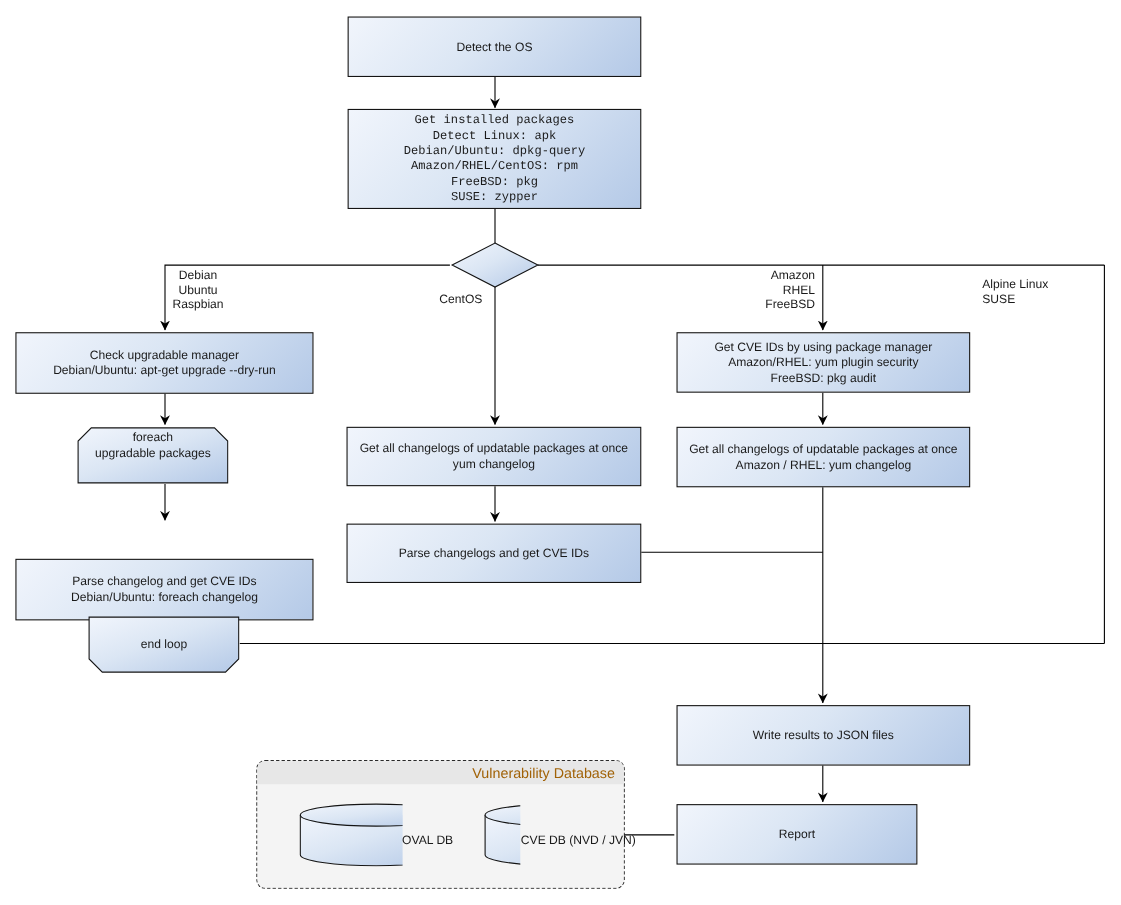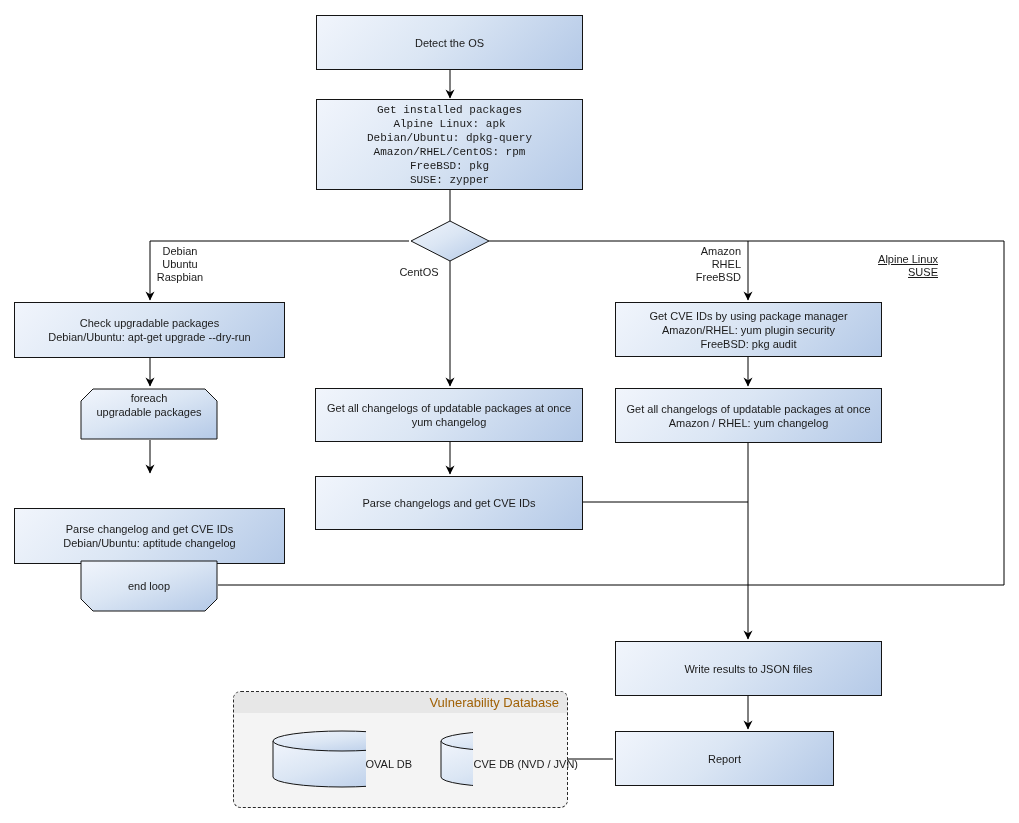--- a/index.html
+++ b/index.html
@@ -77,45 +77,45 @@
   </g>
   <polygon points="450,221 489,241 450,261 411,241" fill="url(#nodeGrad)" stroke="#141414" stroke-width="1"></polygon>
 </svg>
 
 <div class="node" style="left:316px;top:15px;width:267px;height:55px;">
   <span class="ln">Detect the OS</span>
 </div>
 
 <div class="node" style="left:316px;top:99px;width:267px;height:91px;font-family:Liberation Mono, monospace;">
   <span class="ln">Get installed packages</span>
-  <span class="ln">Alpine Linux: apk</span>
+  <span class="ln">Detect Linux: apk</span>
   <span class="ln">Debian/Ubuntu: dpkg-query</span>
   <span class="ln">Amazon/RHEL/CentOS: rpm</span>
   <span class="ln">FreeBSD: pkg</span>
   <span class="ln">SUSE: zypper</span>
 </div>
 
 <div class="node" style="left:14px;top:302px;width:271px;height:56px;">
-  <span class="ln">Check upgradable packages</span>
+  <span class="ln">Check upgradable manager</span>
   <span class="ln">Debian/Ubuntu: apt-get upgrade --dry-run</span>
 </div>
 
-<div class="shape-node" style="left:80px;top:388px;width:138px;height:34px;">
+<div class="shape-node" style="left:70px;top:388px;width:138px;height:34px;">
   <svg width="138" height="52">
     <polygon points="13,1 125,1 137,13 137,51 1,51 1,13" fill="url(#nodeGrad)" stroke="#141414" stroke-width="1"></polygon>
   </svg>
   <div class="txt">
     <span class="ln">foreach</span>
     <span class="ln">upgradable  packages</span>
   </div>
 </div>
 
 <div class="node" style="left:14px;top:475px;width:271px;height:56px;margin-top:33px;">
   <span class="ln">Parse changelog and get  CVE IDs</span>
-  <span class="ln">Debian/Ubuntu: aptitude changelog</span>
+  <span class="ln">Debian/Ubuntu: foreach changelog</span>
 </div>
 
 <div class="shape-node" style="left:80px;top:560px;width:138px;height:52px;">
   <svg width="138" height="52">
     <polygon points="1,1 137,1 137,39 125,51 13,51 1,39" fill="url(#nodeGrad)" stroke="#141414" stroke-width="1"></polygon>
   </svg>
   <div class="txt">
     <span class="ln">end loop</span>
   </div>
 </div>
@@ -179,16 +179,16 @@
 <div class="edge-label" style="left:391px;top:266px;width:56px;text-align:center;">
   <span class="ln">CentOS</span>
 </div>
 
 <div class="edge-label" style="left:655px;top:245px;width:86px;text-align:right;">
   <span class="ln">Amazon</span>
   <span class="ln">RHEL</span>
   <span class="ln">FreeBSD</span>
 </div>
 
-<div class="edge-label" style="left:844px;top:253px;width:94px;text-align:right;text-decoration:underline;">
+<div class="edge-label" style="left:893px;top:253px;width:94px;">
   <span class="ln">Alpine Linux</span>
   <span class="ln">SUSE</span>
 </div>
 
 </body></html>

